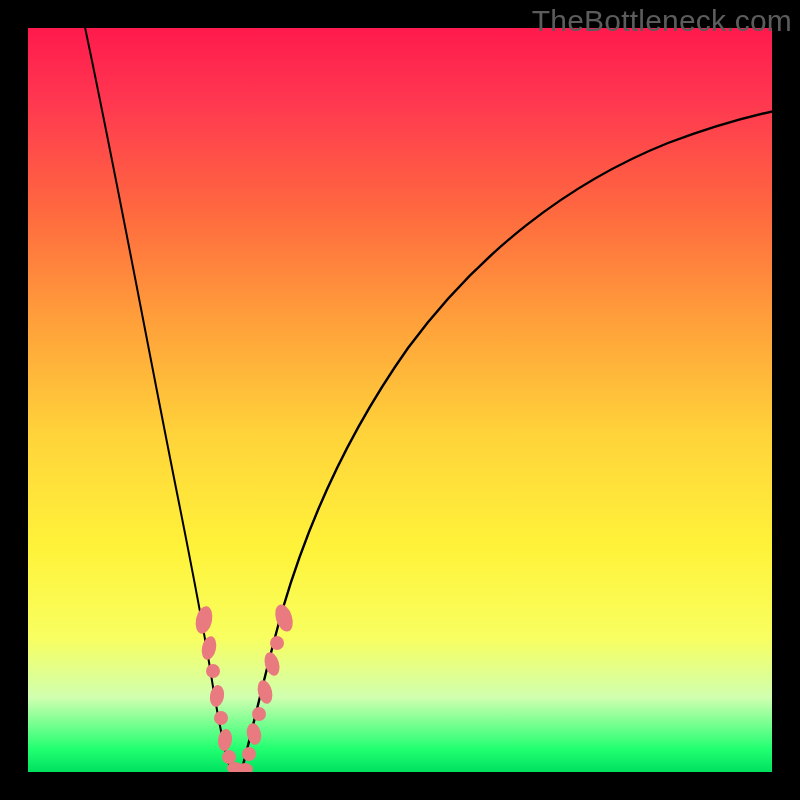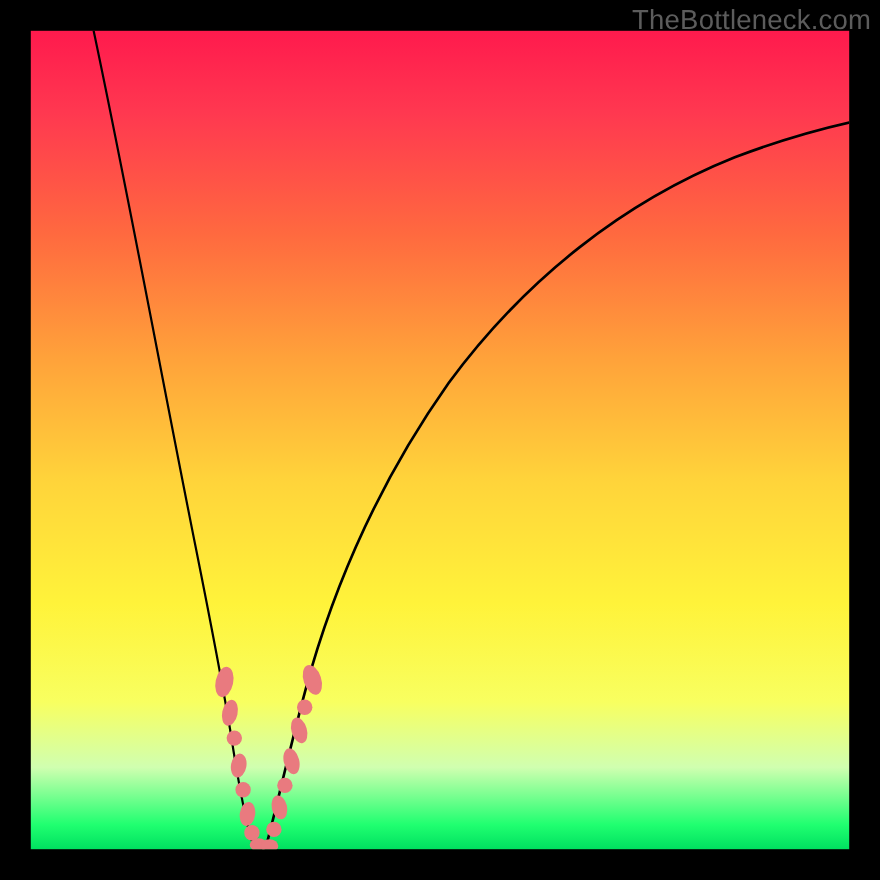--- a/index.html
+++ b/index.html
@@ -28,21 +28,21 @@
       #d0ffb0 90%,
       #20ff70 97%,
       #00e060 100%
     );
   }
   .attribution {
     position: absolute;
     top: 4px;
     right: 8px;
     color: #5c5c5c;
-    font-size: 25px;
+    font-size: 30px;
     font-weight: 500;
     letter-spacing: 0.2px;
     user-select: none;
   }
   svg.curve {
     position: absolute;
     left: 0;
     top: 0;
     width: 744px;
     height: 744px;

